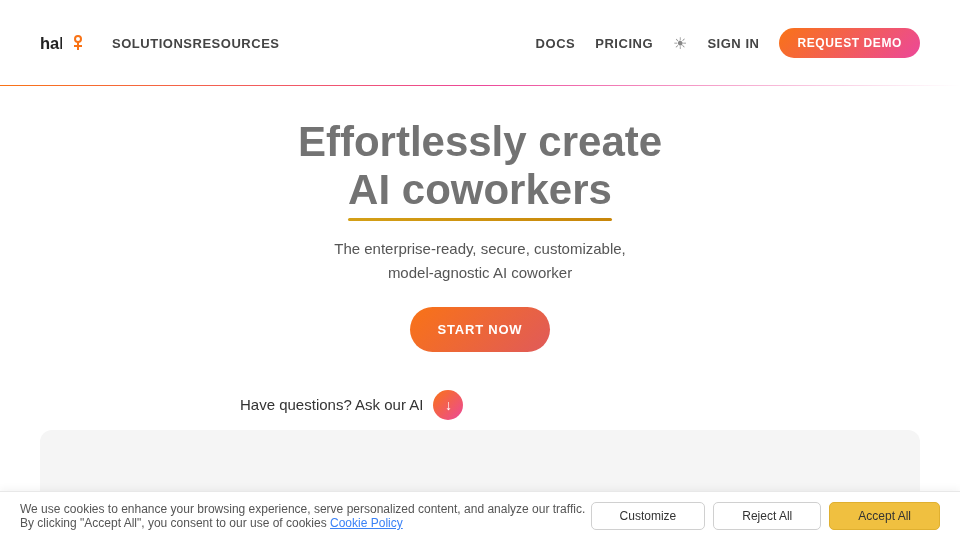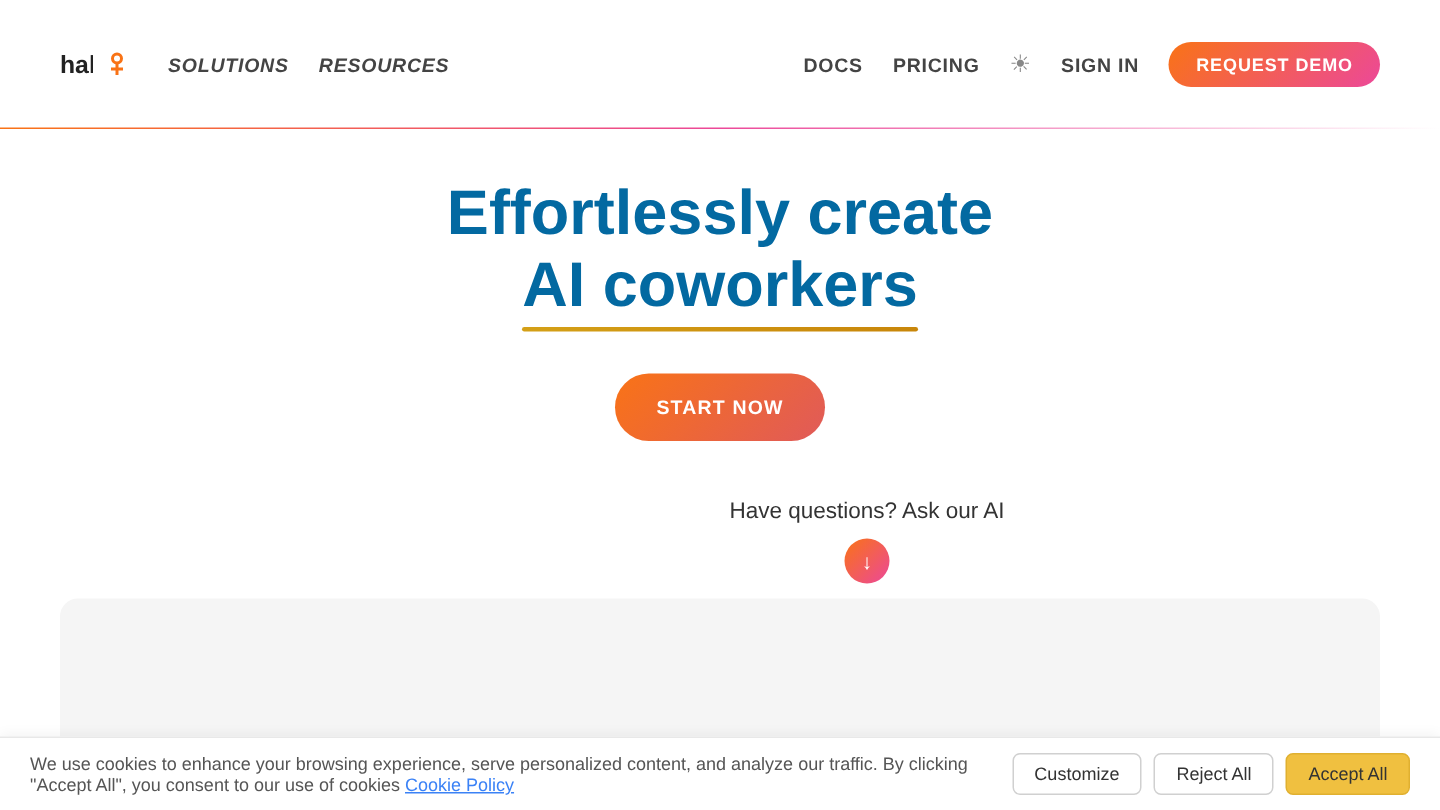--- a/index.html
+++ b/index.html
@@ -40,22 +40,20 @@
       color: #222;
       gap: 2px;
     }
     .logo-icon {
       width: 22px;
       height: 22px;
       position: relative;
     }
     .nav-links {
       display: flex;
-      gap: 20px;
-      font-style: italic;
     }
     .nav-link {
       font-size: 13px;
       font-weight: 600;
       color: #444;
       text-transform: uppercase;
       letter-spacing: 0.04em;
       cursor: pointer;
     }
     .nav-right {
@@ -98,23 +96,23 @@
     }
 
     
     .hero {
       text-align: center;
       padding: 32px 20px 20px;
     }
     .hero h1 {
       font-size: 42px;
       font-weight: 800;
-      color: #0369a1;
+      color: #737373;
       line-height: 1.15;
-      margin-bottom: 12px;
+      margin-bottom: 22px;
     }
     .underline-decoration {
       position: relative;
       display: inline-block;
     }
     .underline-decoration::after {
       content: '';
       position: absolute;
       bottom: -6px;
       left: 0;
@@ -146,21 +144,20 @@
       margin-top: 22px;
       display: inline-block;
     }
 
     
     .ask-section {
       display: flex;
       align-items: center;
       gap: 10px;
       padding: 18px 44px 10px 240px;
-      flex-direction: column;
     }
     .ask-text {
       font-size: 15px;
       color: #333;
     }
     .ask-icon-btn {
       width: 30px;
       height: 30px;
       background: linear-gradient(135deg, #f97316, #ec4899);
       border-radius: 50%;
@@ -238,21 +235,21 @@
       color: #3b82f6;
       text-decoration: underline;
       cursor: pointer;
     }
     .cookie-buttons {
       display: flex;
       gap: 8px;
       align-items: center;
     }
     .cookie-btn {
-      padding: 6px 14px;
+      padding: 6px 28px;
       border-radius: 5px;
       font-size: 12px;
       font-weight: 500;
       cursor: pointer;
       border: 1px solid #d0d0d0;
       background: white;
       color: #333;
     }
     .cookie-btn-accept {
       background: #f0c040;
@@ -288,20 +285,21 @@
     <span class="sign-in">SIGN IN</span>
     <button class="request-demo-btn">REQUEST DEMO</button>
   </div>
 </nav>
 
 <div class="hero">
   <h1>
     <span>Effortlessly create</span><br>
     <span class="underline-decoration">AI coworkers</span>
   </h1>
+  <p class="hero-subtitle">The enterprise-ready, secure, customizable, model-agnostic AI coworker</p>
   <button class="start-now-btn">START NOW</button>
 </div>
 
 <div class="ask-section">
   <span class="ask-text">Have questions? Ask our AI</span>
   <div class="ask-icon-btn">
     <span>↓</span>
   </div>
 </div>
 

